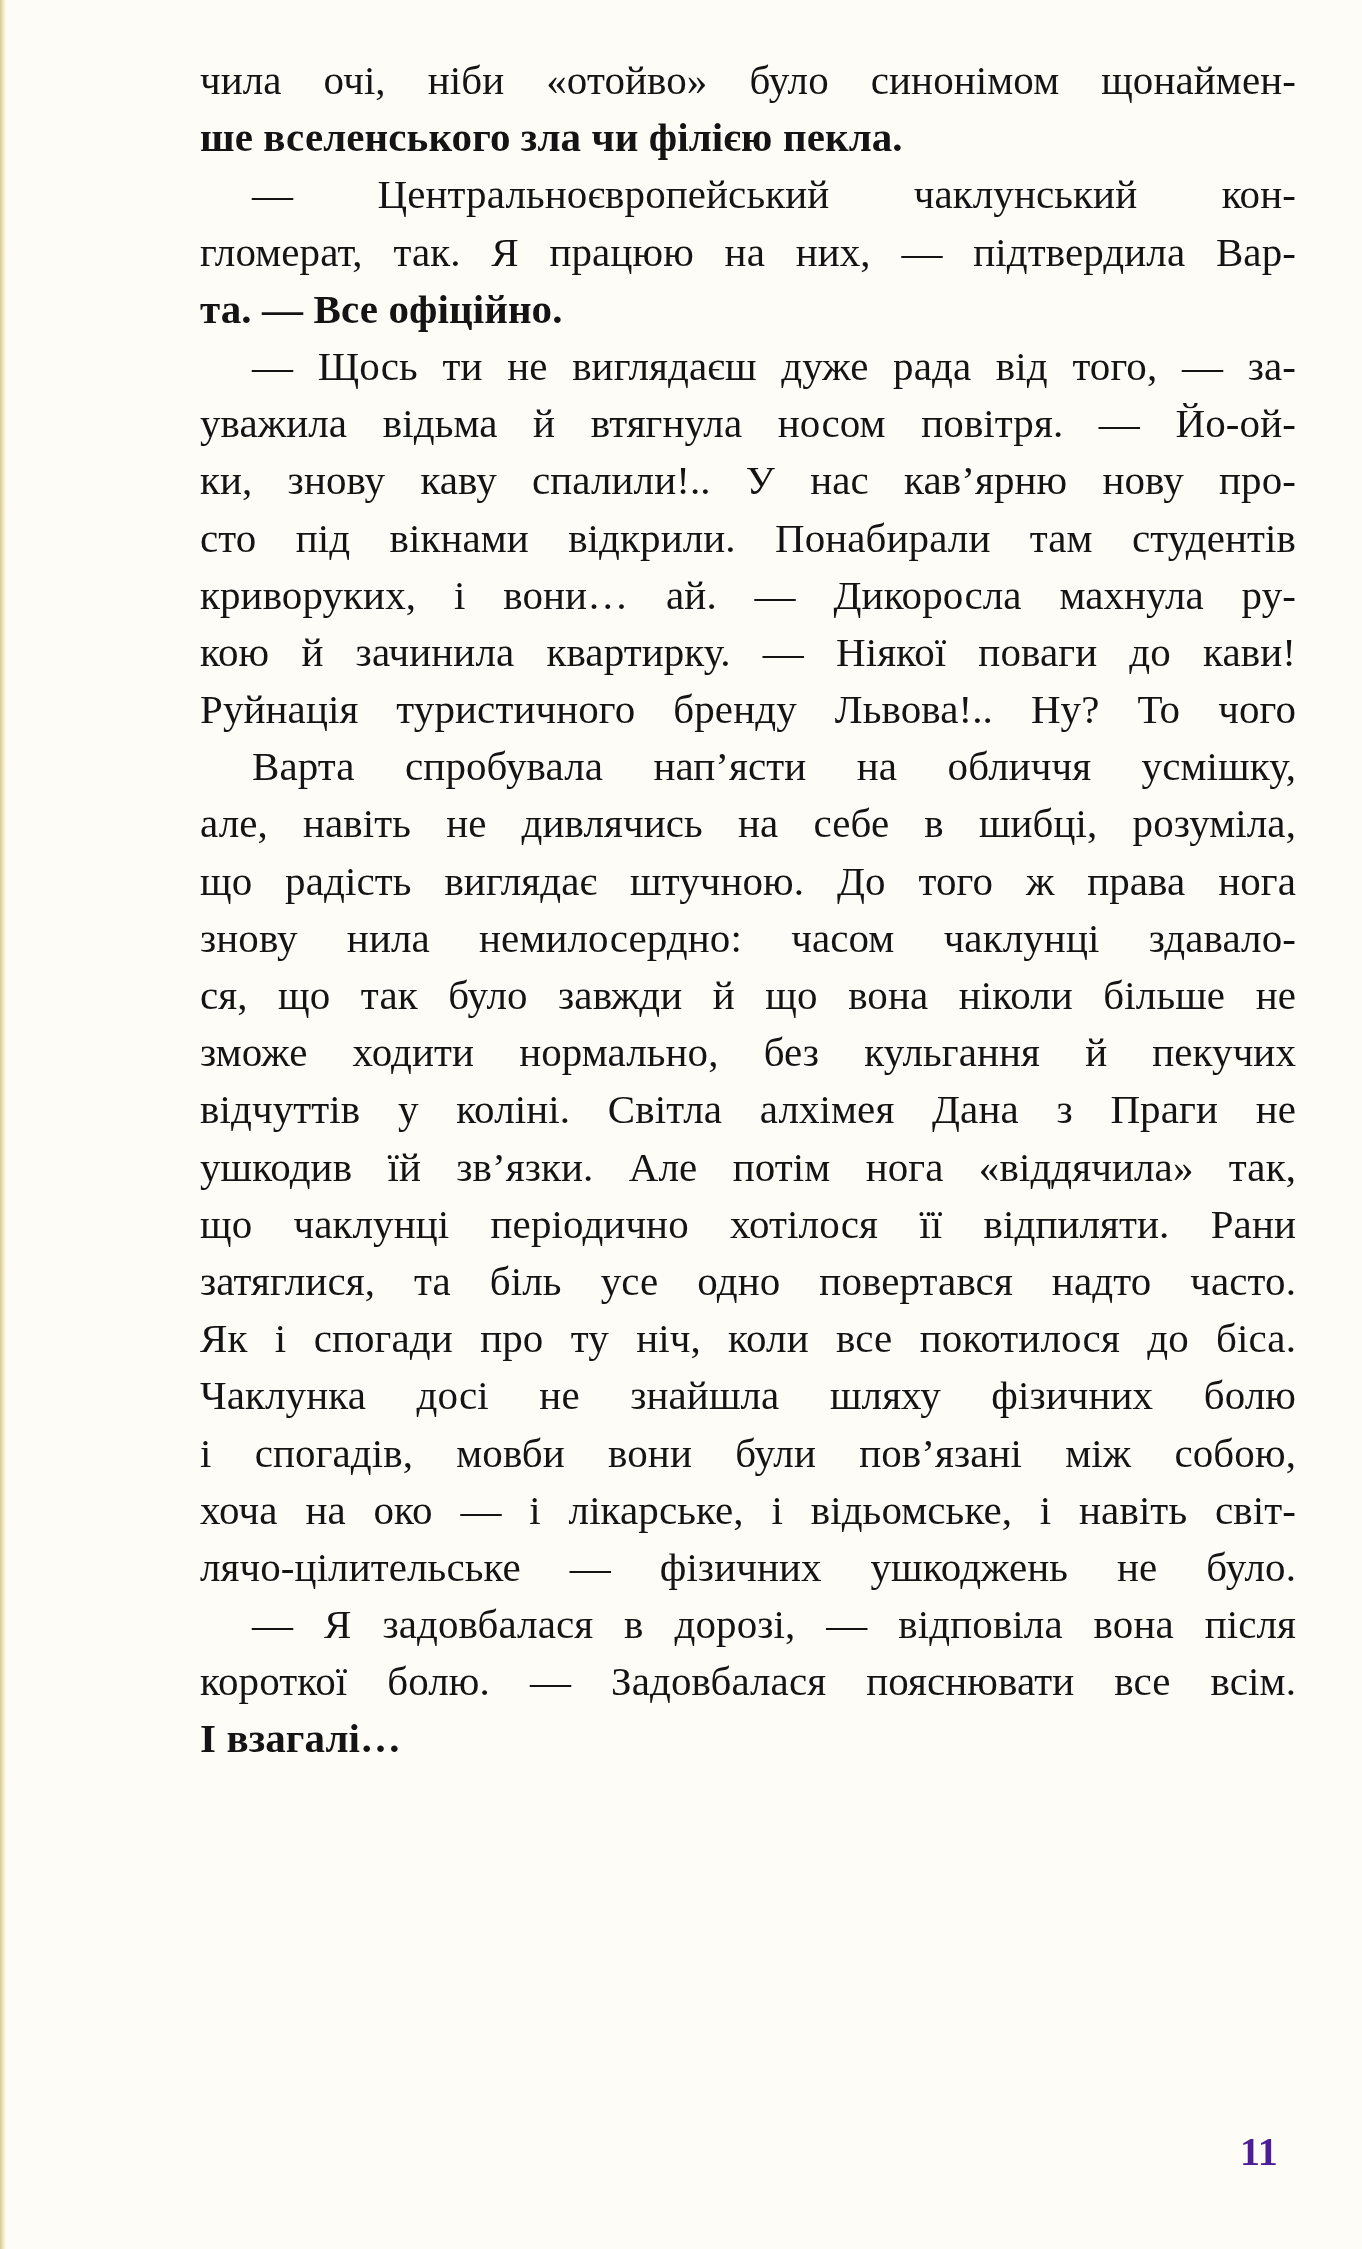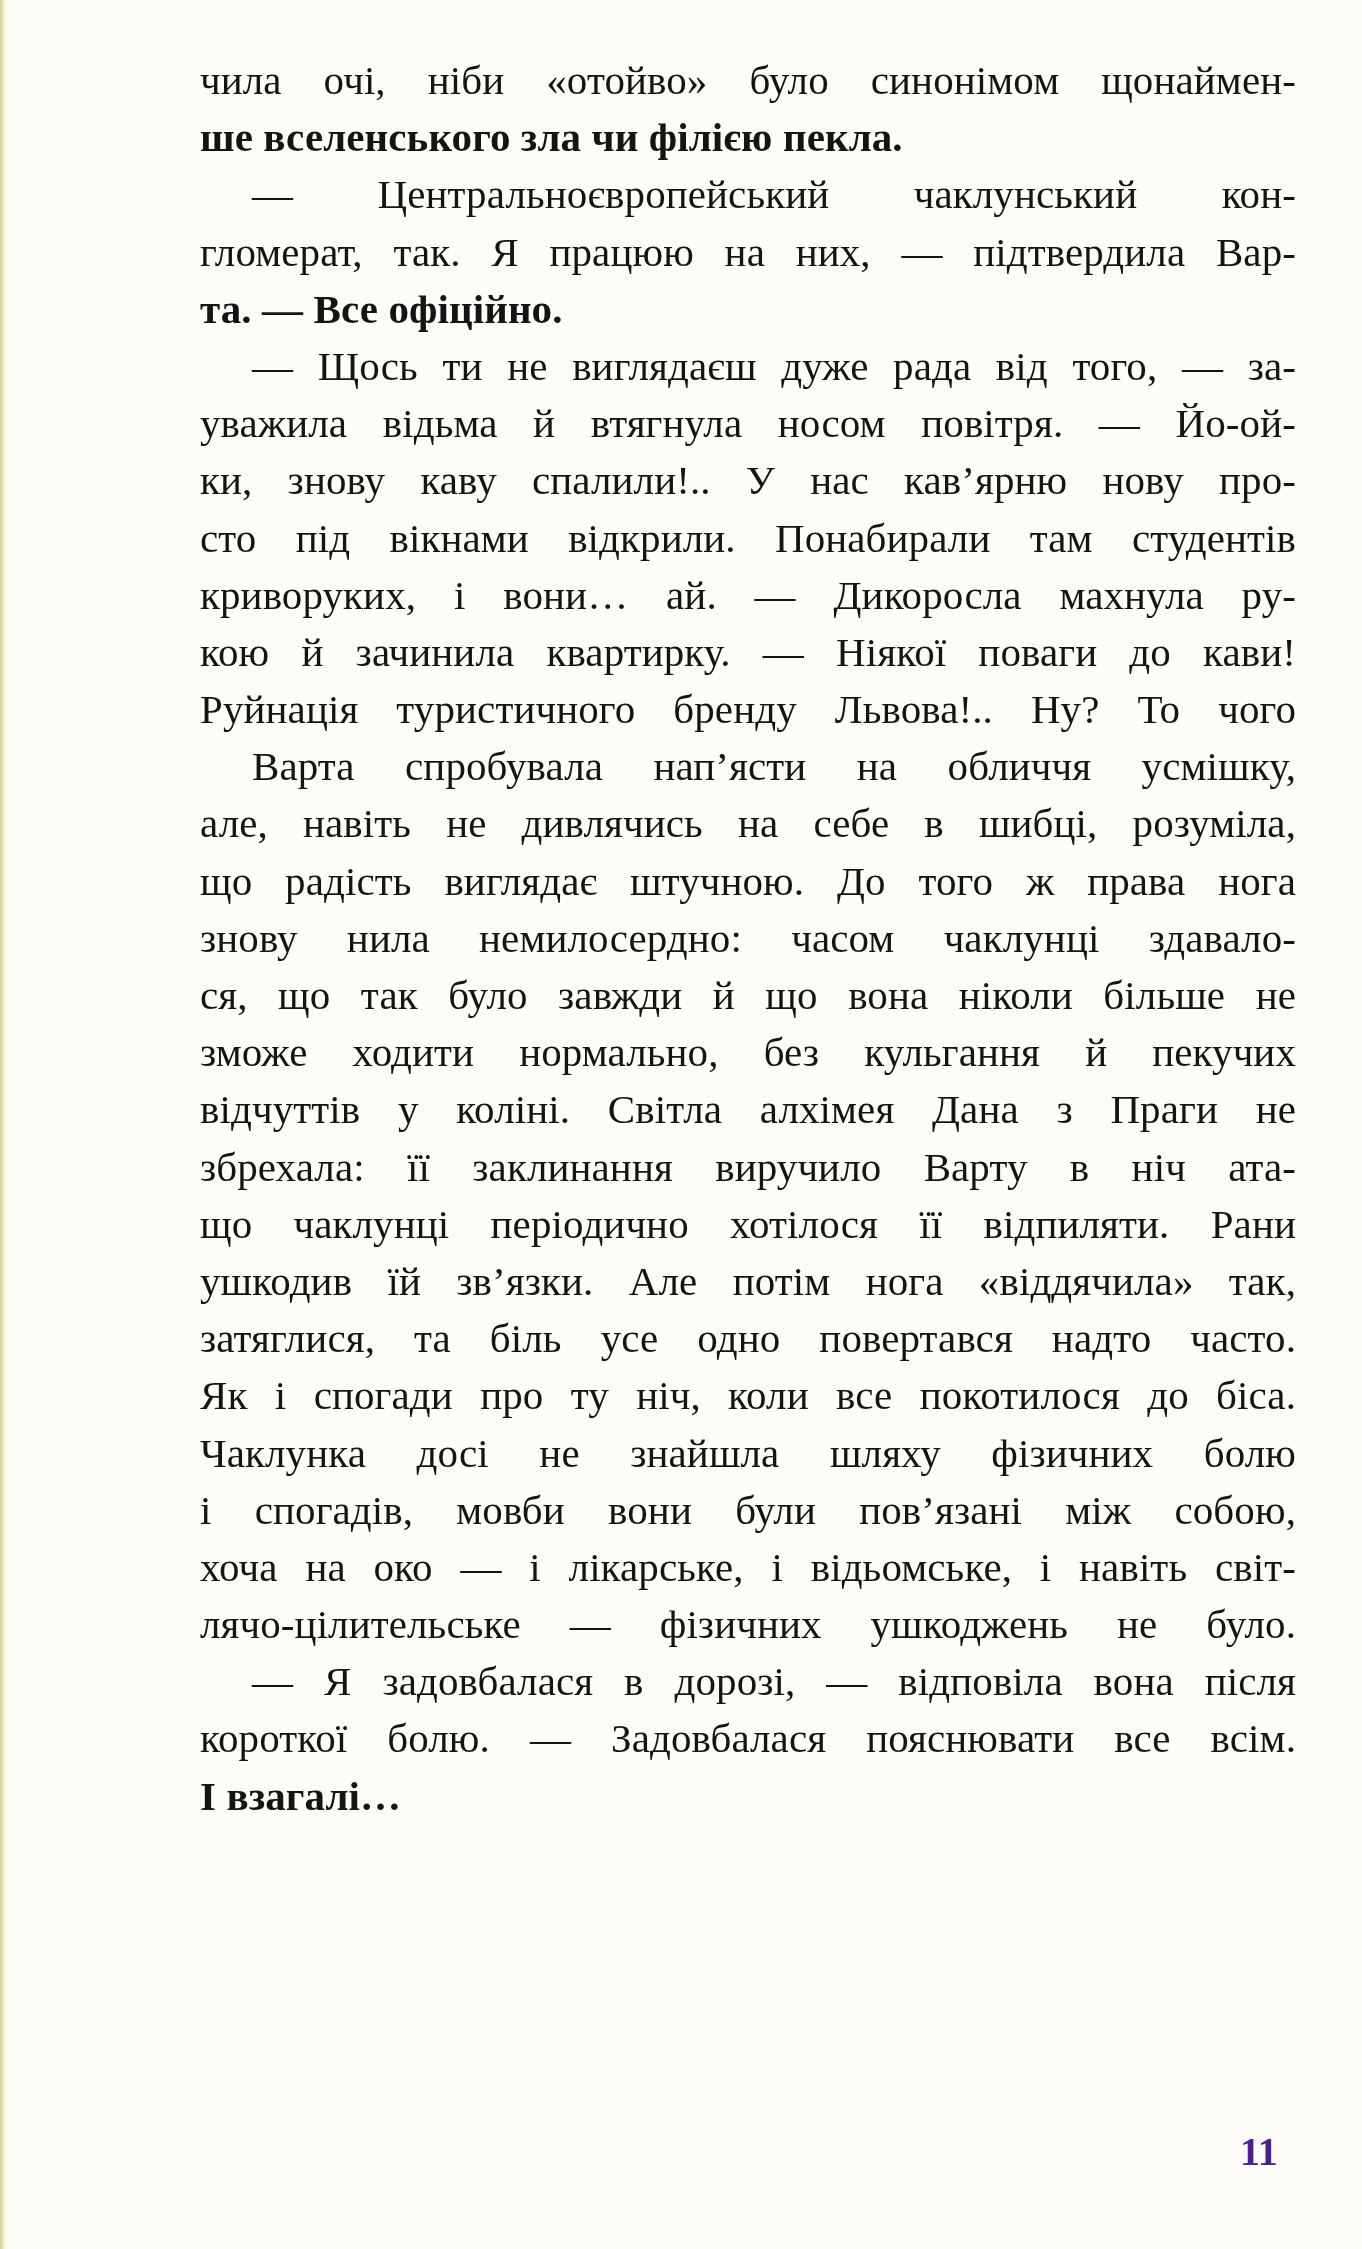--- a/index.html
+++ b/index.html
@@ -74,23 +74,22 @@
   <span class="line">криворуких, і вони… ай. — Дикоросла махнула ру-</span>
   <span class="line">кою й зачинила квартирку. — Ніякої поваги до кави!</span>
   <span class="line">Руйнація туристичного бренду Львова!.. Ну? То чого</span>
   <span class="line indent">Варта спробувала нап’ясти на обличчя усмішку,</span>
   <span class="line">але, навіть не дивлячись на себе в шибці, розуміла,</span>
   <span class="line">що радість виглядає штучною. До того ж права нога</span>
   <span class="line">знову нила немилосердно: часом чаклунці здавало-</span>
   <span class="line">ся, що так було завжди й що вона ніколи більше не</span>
   <span class="line">зможе ходити нормально, без кульгання й пекучих</span>
   <span class="line">відчуттів у коліні. Світла алхімея Дана з Праги не</span>
-  <span class="line">збрехала: її заклинання виручило Варту в ніч ата-</span>
+  <span class="line">ушкодив їй зв’язки. Але потім нога «віддячила» так,</span>
   <span class="line">що чаклунці періодично хотілося її відпиляти. Рани</span>
-  <span class="line">ушкодив їй зв’язки. Але потім нога «віддячила» так,</span>
   <span class="line">затяглися, та біль усе одно повертався надто часто.</span>
   <span class="line">Як і спогади про ту ніч, коли все покотилося до біса.</span>
   <span class="line">Чаклунка досі не знайшла шляху фізичних болю</span>
   <span class="line">і спогадів, мовби вони були пов’язані між собою,</span>
   <span class="line">хоча на око — і лікарське, і відьомське, і навіть світ-</span>
   <span class="line">лячо-цілительське — фізичних ушкоджень не було.</span>
   <span class="line indent">— Я задовбалася в дорозі, — відповіла вона після</span>
   <span class="line">короткої болю. — Задовбалася пояснювати все всім.</span>
   <span class="line last">І взагалі…</span>
 </div>

